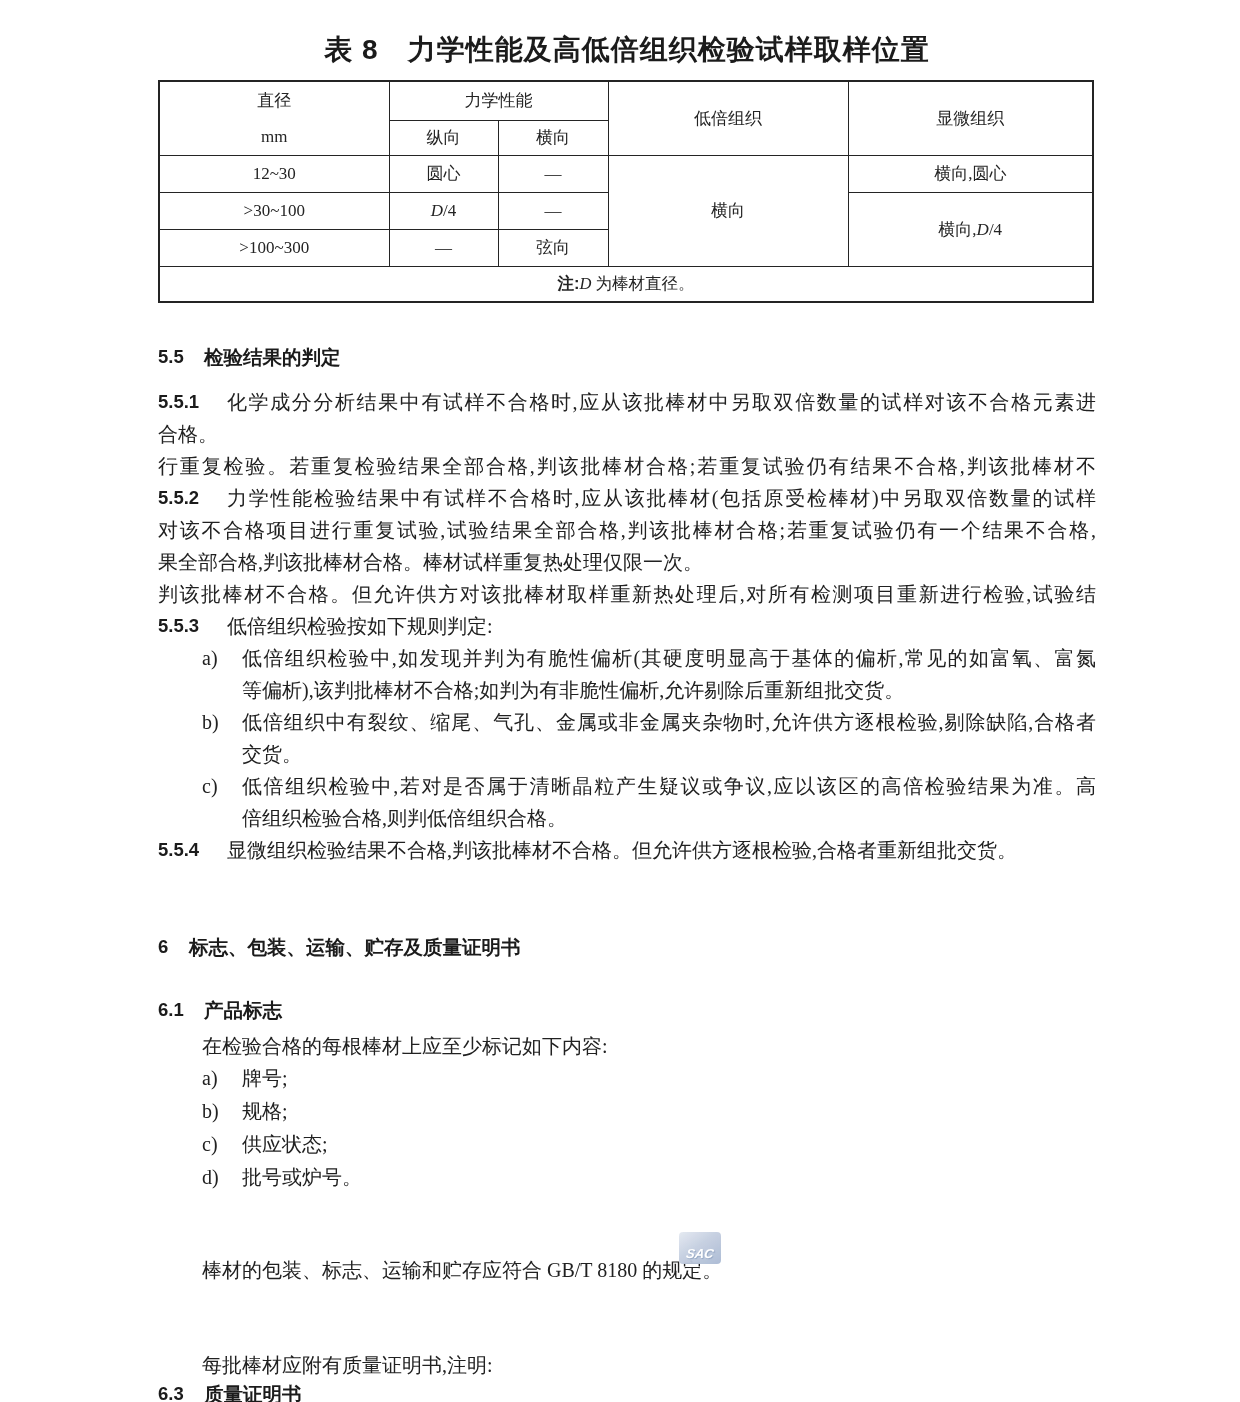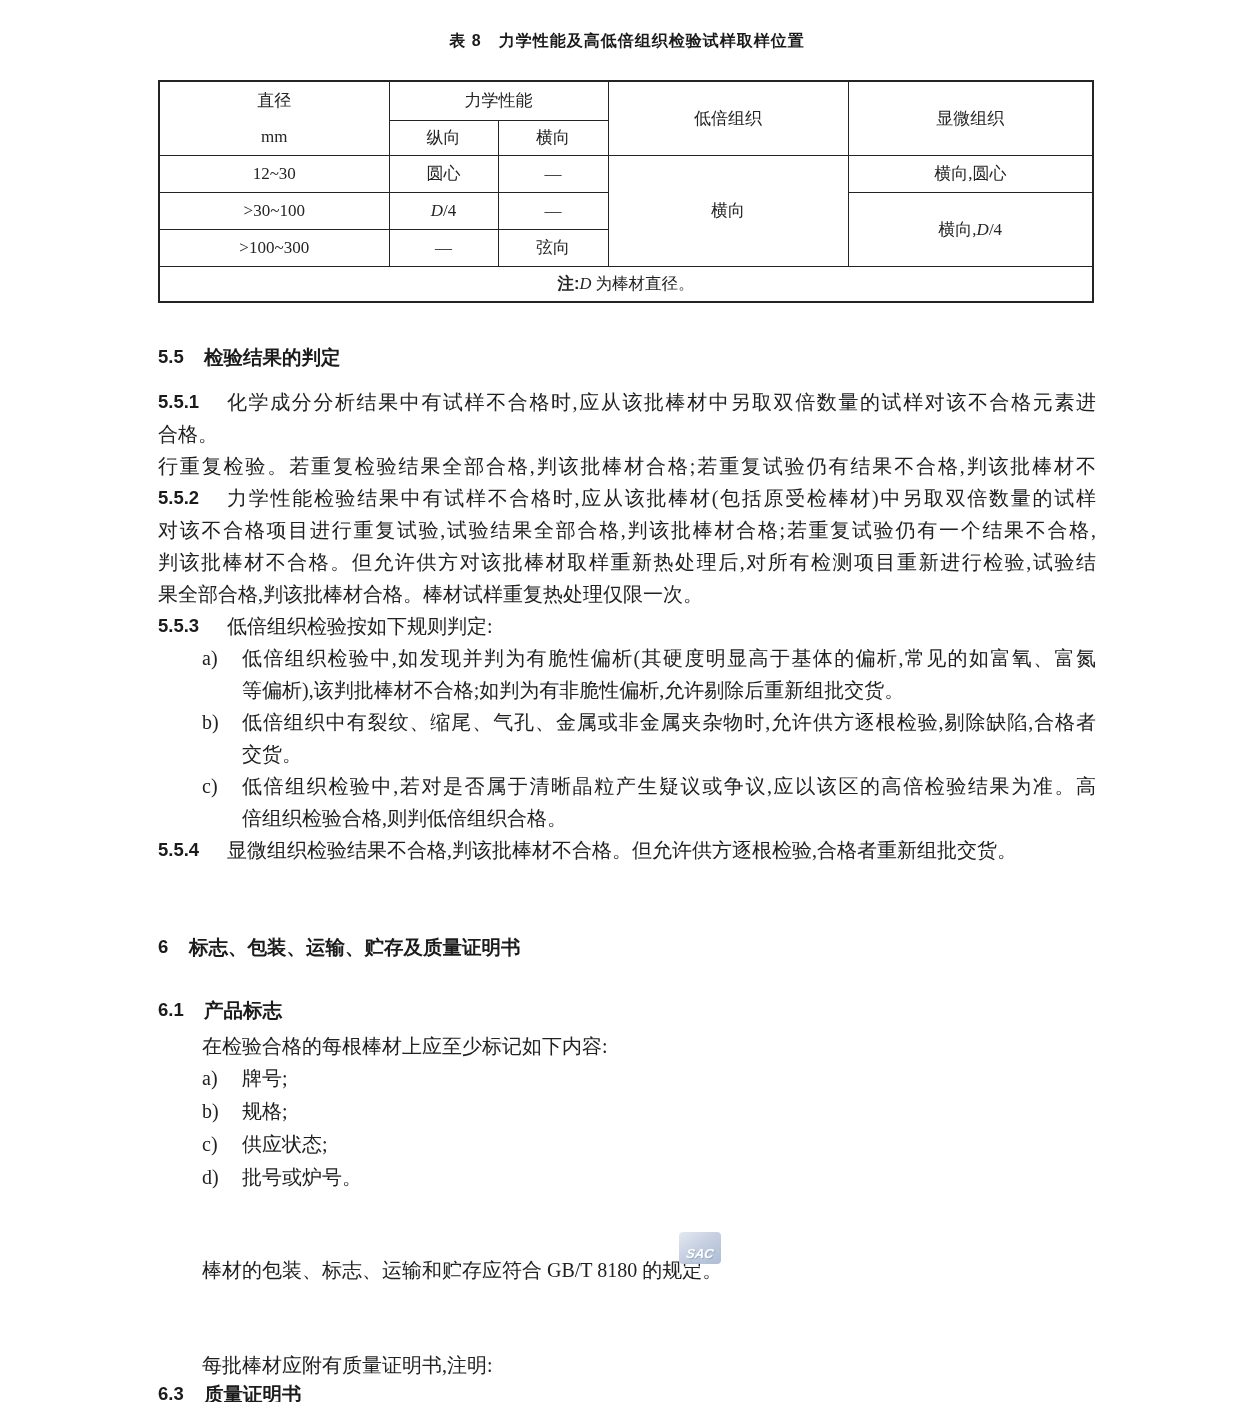--- a/index.html
+++ b/index.html
@@ -10,21 +10,21 @@
     color:#212121;
   }
   .page { position:relative; width:1240px; height:1402px; background:#ffffff; overflow:hidden; }
   .content { position:absolute; left:158px; top:0; width:938px; height:1402px; }
 
   
   .table-caption {
     position:absolute; top:31px; left:0; width:938px;
     text-align:center;
     font-family:"Liberation Sans","DejaVu Sans",sans-serif;
-    font-weight:bold; font-size:16px; letter-spacing:1px; color:#1b1b1b;
+    font-weight:bold; font-size:28px; letter-spacing:1px; color:#1b1b1b;
   }
 
   
   table.spec {
     position:absolute; top:80px; left:0; width:934px;
     border-collapse:collapse; table-layout:fixed;
     font-size:17px; color:#242424;
     border:2px solid #242424;
   }
   table.spec td {
@@ -158,22 +158,22 @@
         <div class="cont">合格。</div>
         <div class="cont just">行重复检验。若重复检验结果全部合格,判该批棒材合格;若重复试验仍有结果不合格,判该批棒材不</div>
       </div>
 
       <div>
         <div class="pline">
           <span class="cnum w69">5.5.2</span>
           <span class="ptext just">力学性能检验结果中有试样不合格时,应从该批棒材(包括原受检棒材)中另取双倍数量的试样</span>
         </div>
         <div class="cont just">对该不合格项目进行重复试验,试验结果全部合格,判该批棒材合格;若重复试验仍有一个结果不合格,</div>
+        <div class="cont">果全部合格,判该批棒材合格。棒材试样重复热处理仅限一次。</div>
         <div class="cont just">判该批棒材不合格。但允许供方对该批棒材取样重新热处理后,对所有检测项目重新进行检验,试验结</div>
-        <div class="cont">果全部合格,判该批棒材合格。棒材试样重复热处理仅限一次。</div>
       </div>
 
       <div>
         <div class="pline">
           <span class="cnum w69">5.5.3</span>
           <span class="ptext">低倍组织检验按如下规则判定:</span>
         </div>
       </div>
 
       <div>

